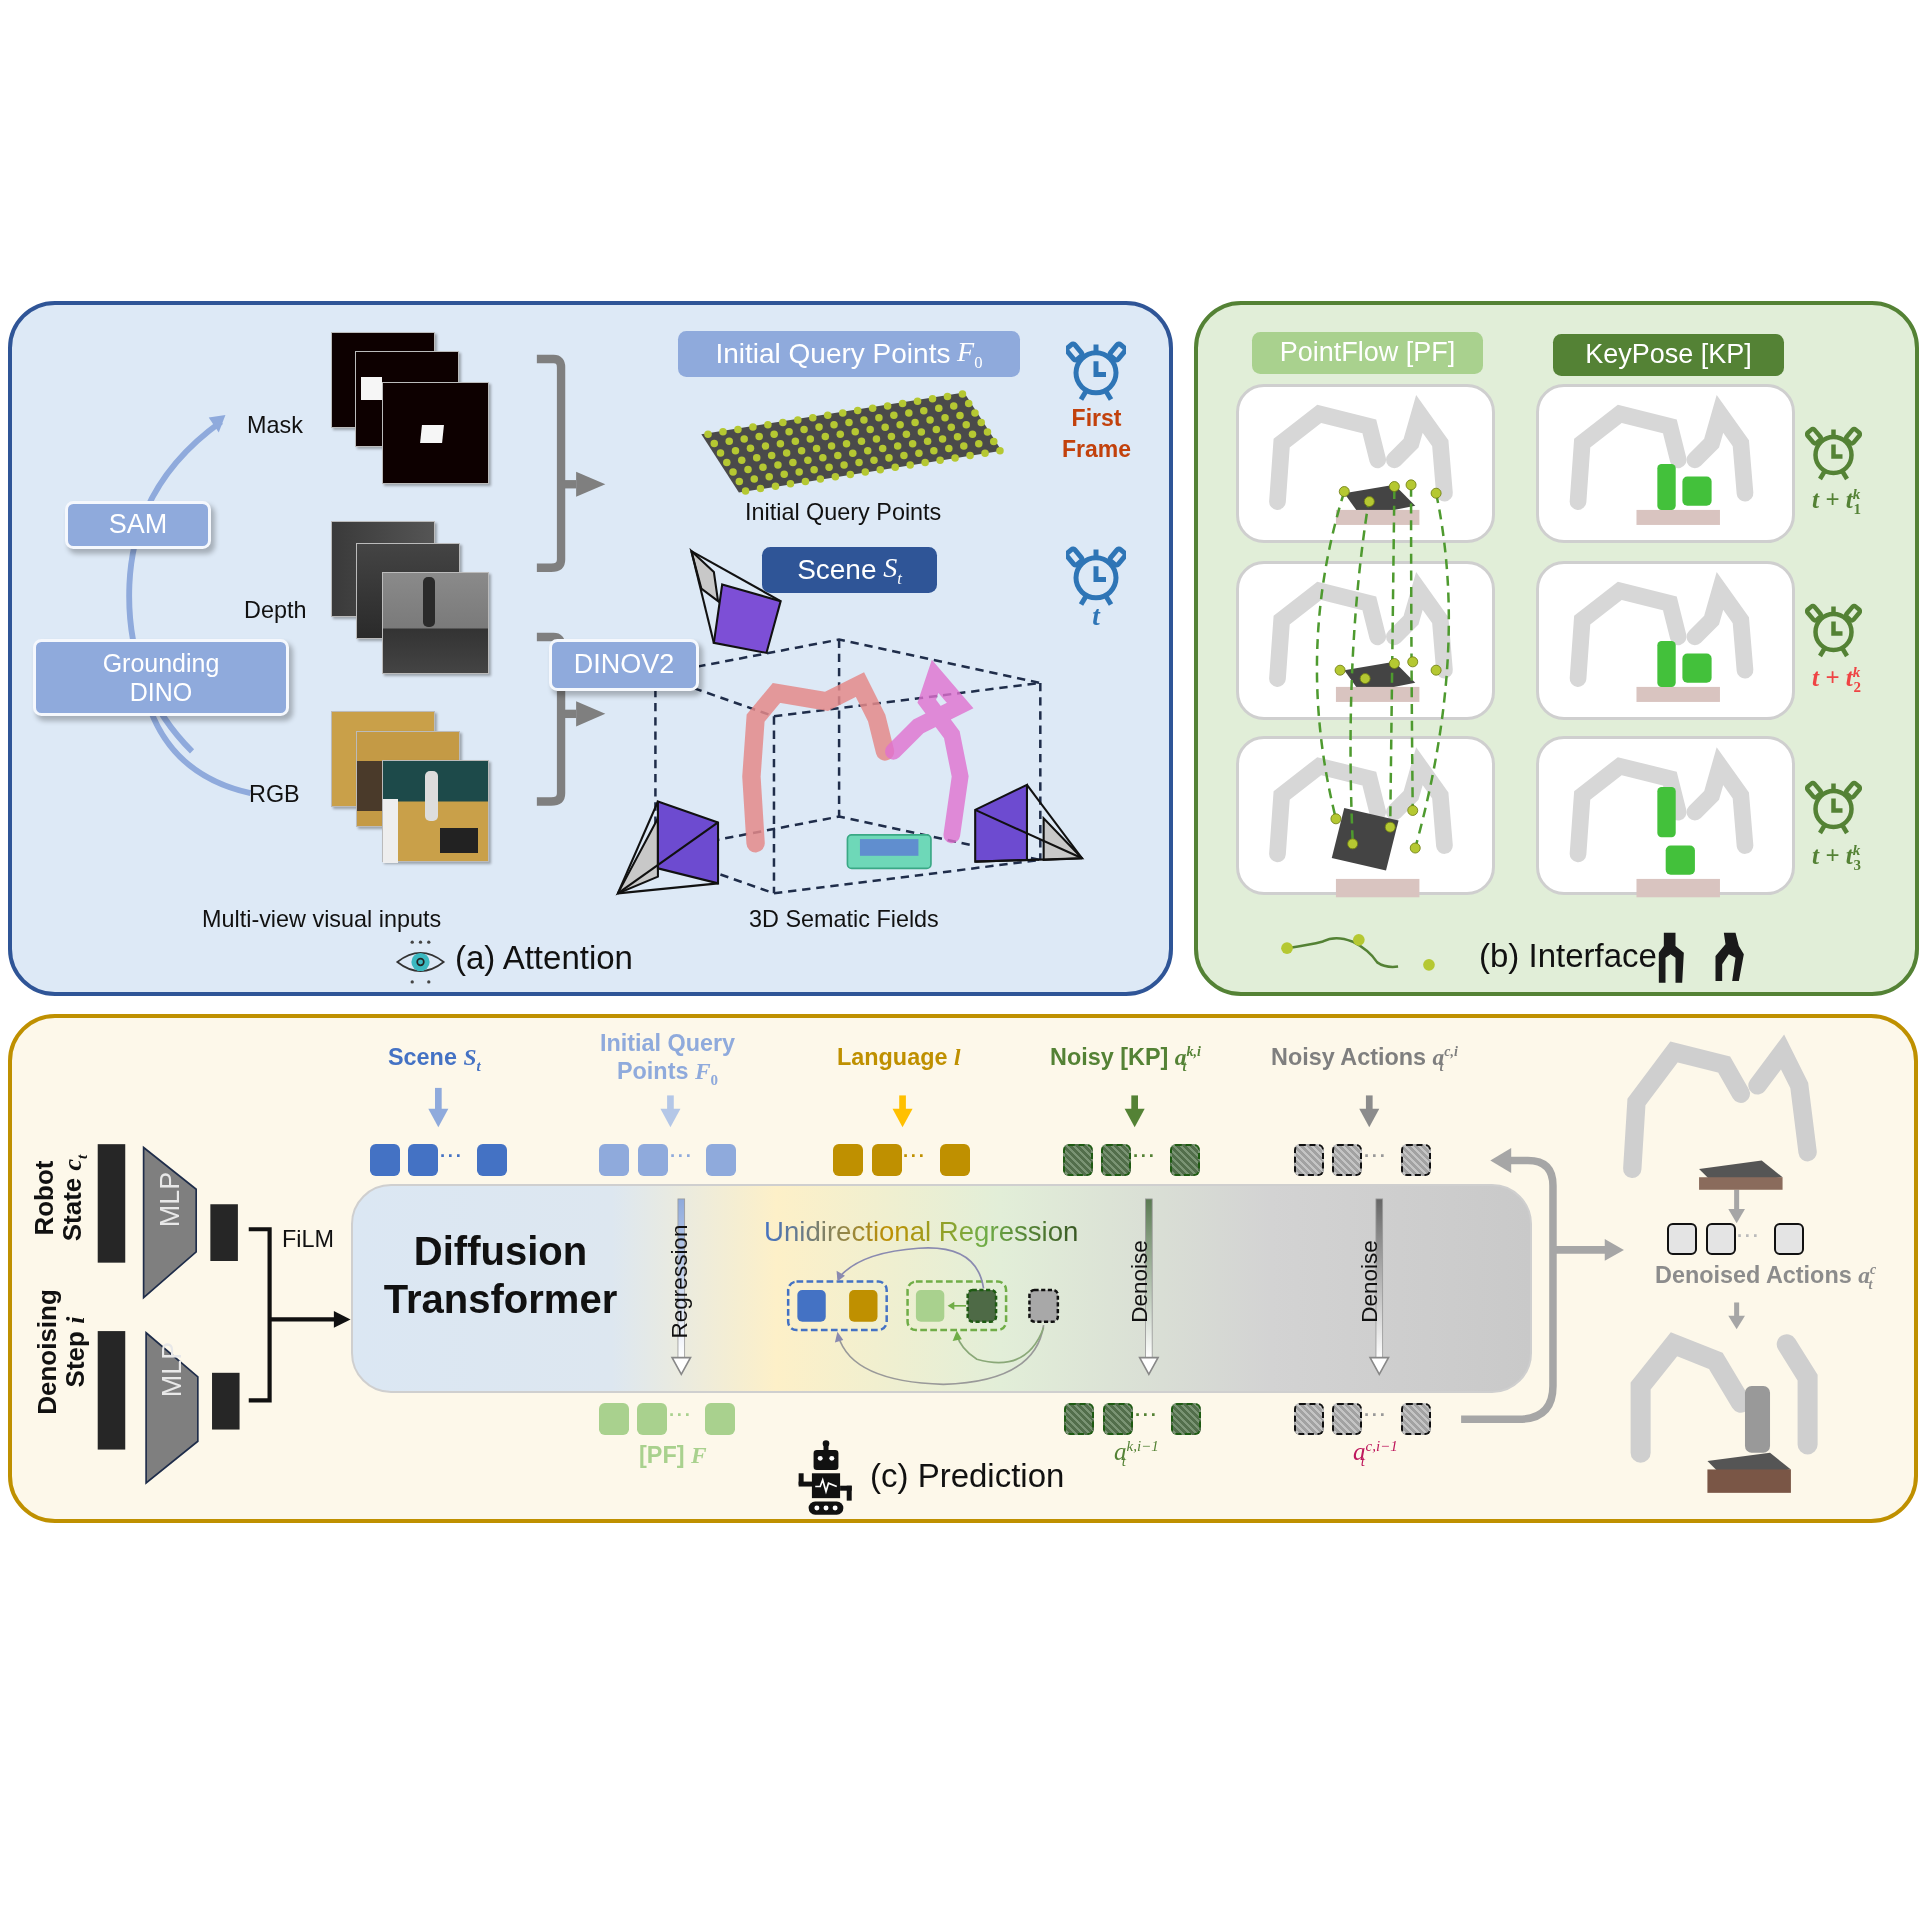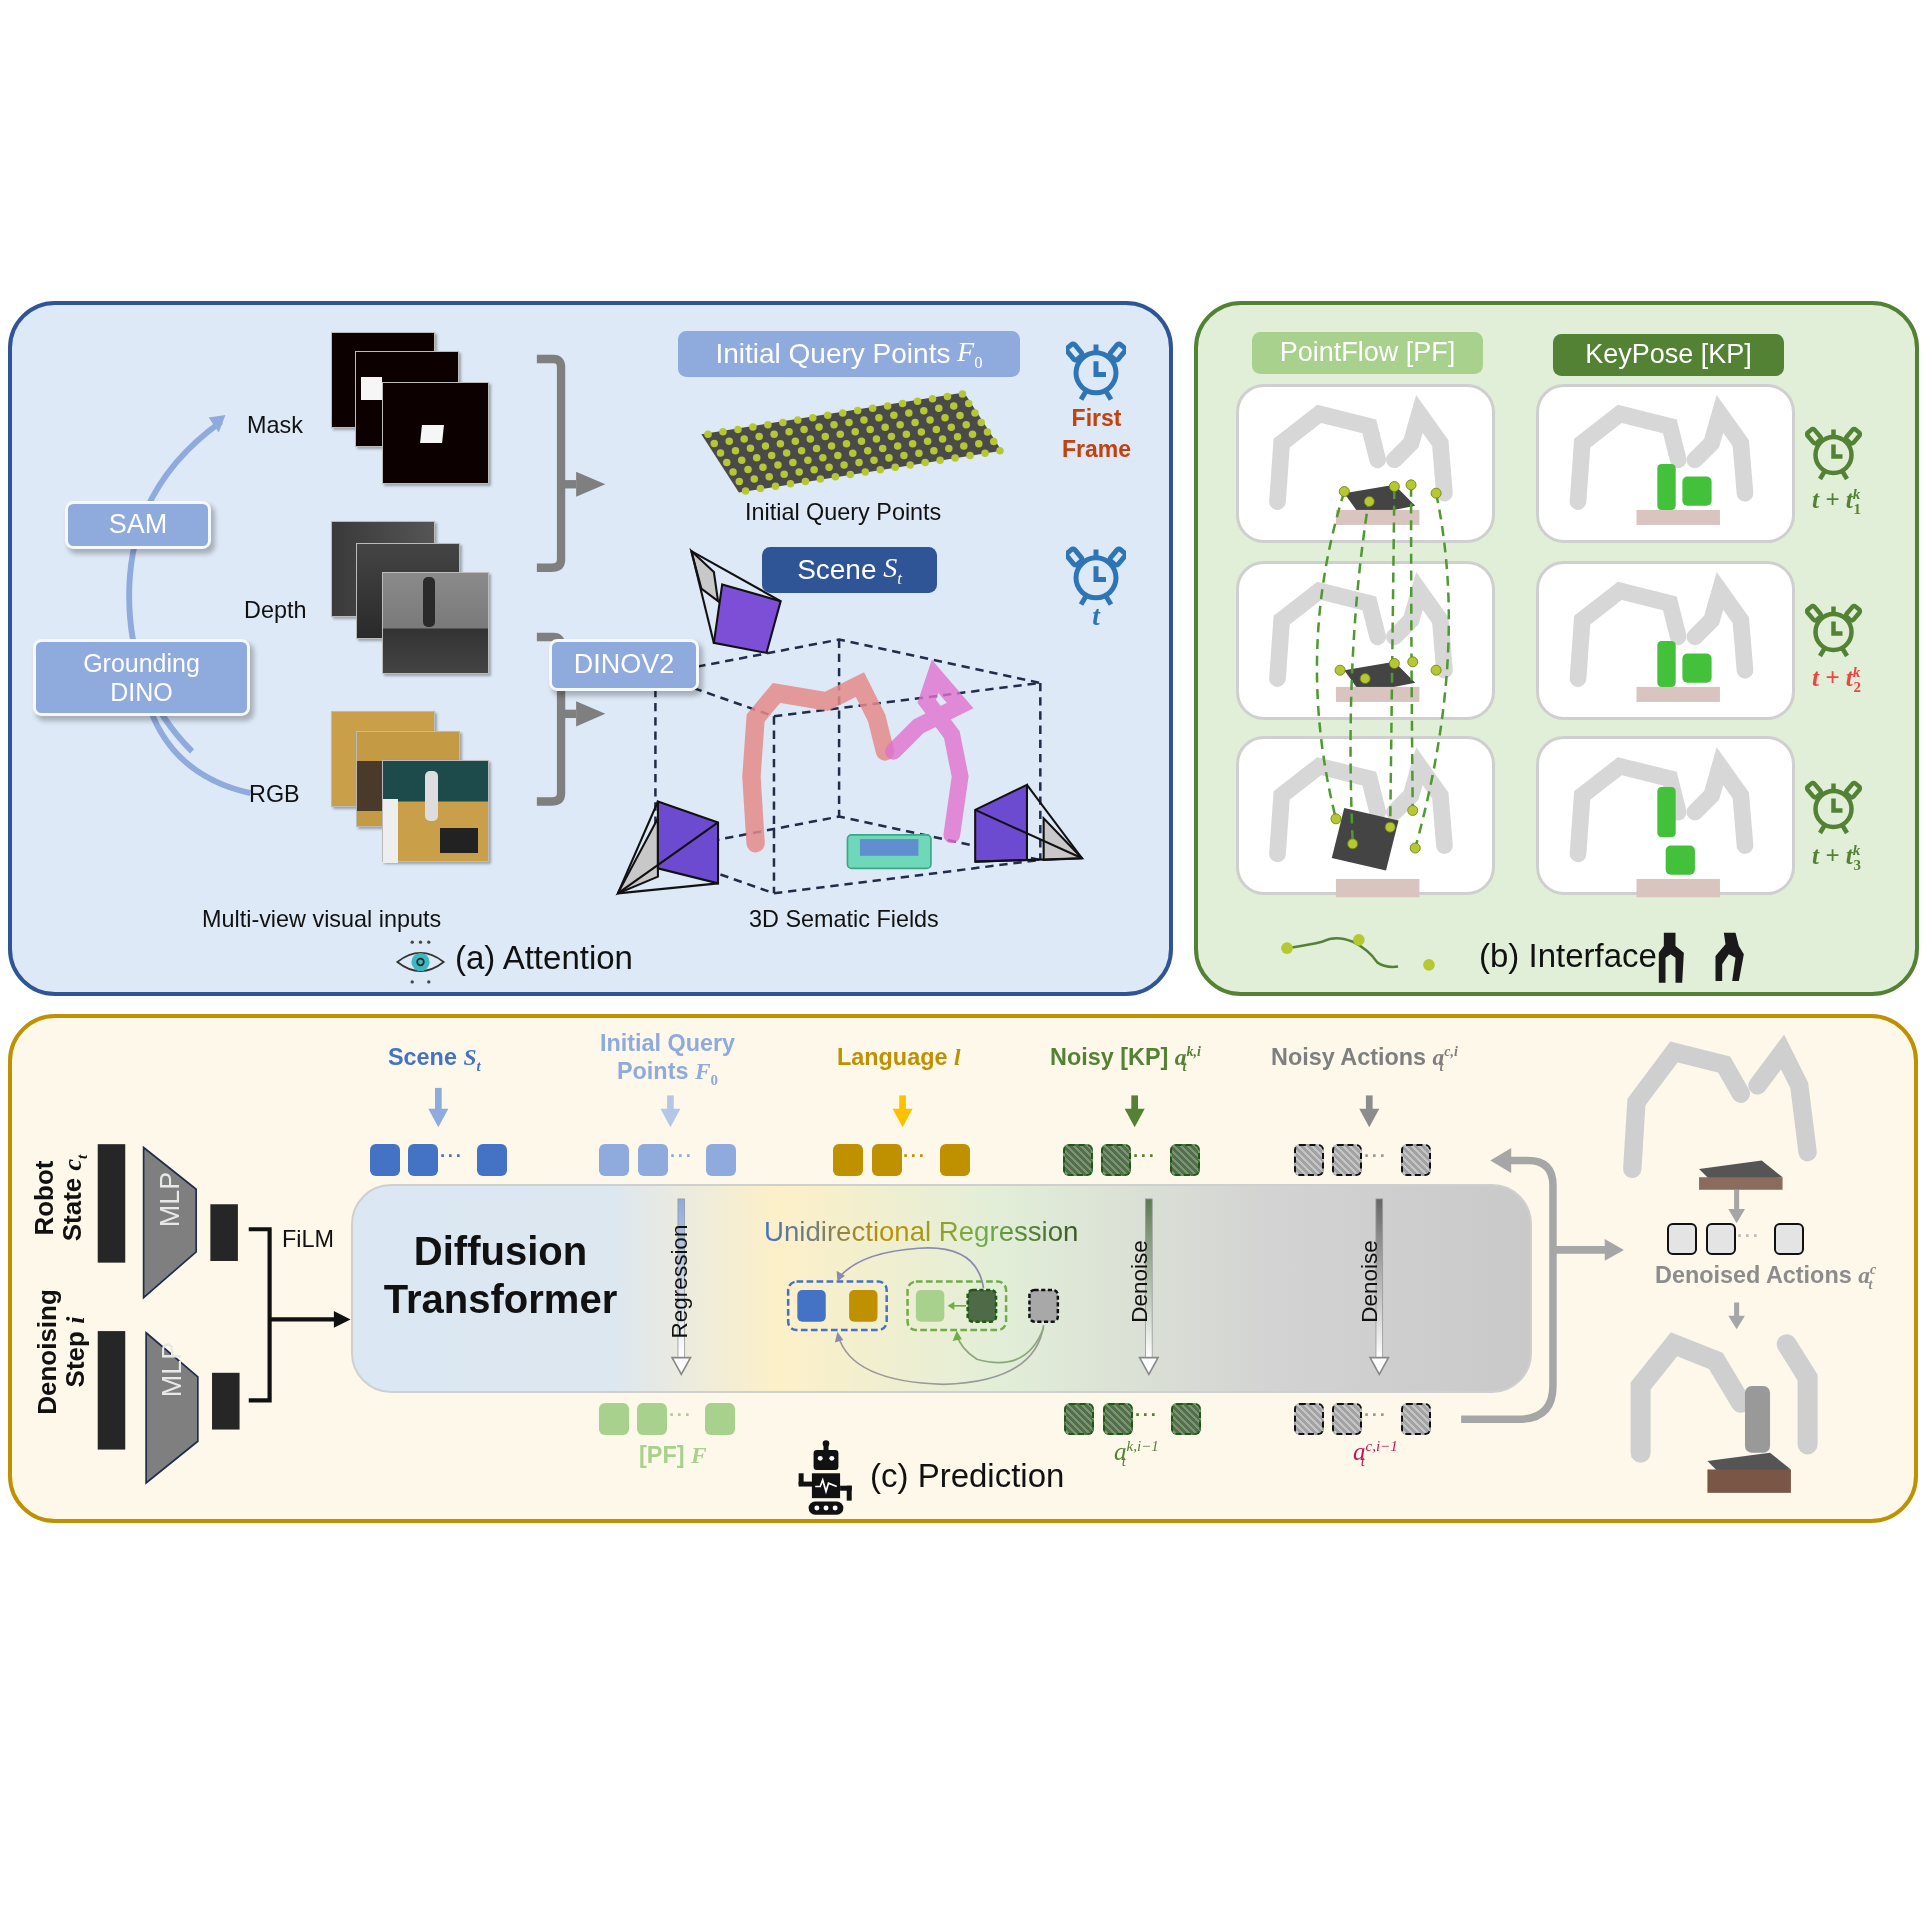--- a/index.html
+++ b/index.html
@@ -84,21 +84,21 @@
     <path d="M 905 1010 L 900 930 L 905 860 L 930 830 L 990 840 L 1030 820 L 1050 860 L 1060 900" stroke="#e48a8a" stroke-width="22" opacity="0.85"></path>
     <path d="M 1140 1000 L 1150 930 L 1140 880 L 1110 840 L 1120 810 L 1150 845 L 1100 870 L 1070 900" stroke="#e070d0" stroke-width="20" opacity="0.8"></path>
   </g>
   <rect x="1015" y="1000" width="100" height="40" rx="5" fill="#6ed8b8" stroke="#3aa885" stroke-width="2"></rect>
   <rect x="1030" y="1005" width="70" height="20" fill="#5a6fd8" opacity="0.7"></rect>
 </svg>
 
 <div class="pill shadow" style="left:65px;top:501px;width:146px;height:48px;background:#8faadc;font-size:27px;">
   <span>SAM</span>
 </div>
-<div class="pill shadow" style="left:33px;top:639px;width:217px;height:77px;background:#8faadc;font-size:25px;flex-direction:column;">
+<div class="pill shadow" style="left:33px;top:639px;width:256px;height:77px;background:#8faadc;font-size:25px;flex-direction:column;">
   <span>Grounding</span>
   <span>DINO</span>
 </div>
 
 <div class="lbl" style="left:247px;top:412px;font-size:23.4px;">Mask</div>
 <div class="lbl" style="left:244px;top:597px;font-size:23.4px;">Depth</div>
 <div class="lbl" style="left:249px;top:781px;font-size:23.4px;">RGB</div>
 
 <div class="thumb" style="left:331px;top:332px;width:104px;height:96px;background:#0d0000;"></div>
 <div class="thumb" style="left:355px;top:351px;width:104px;height:96px;background:#0d0000;">

